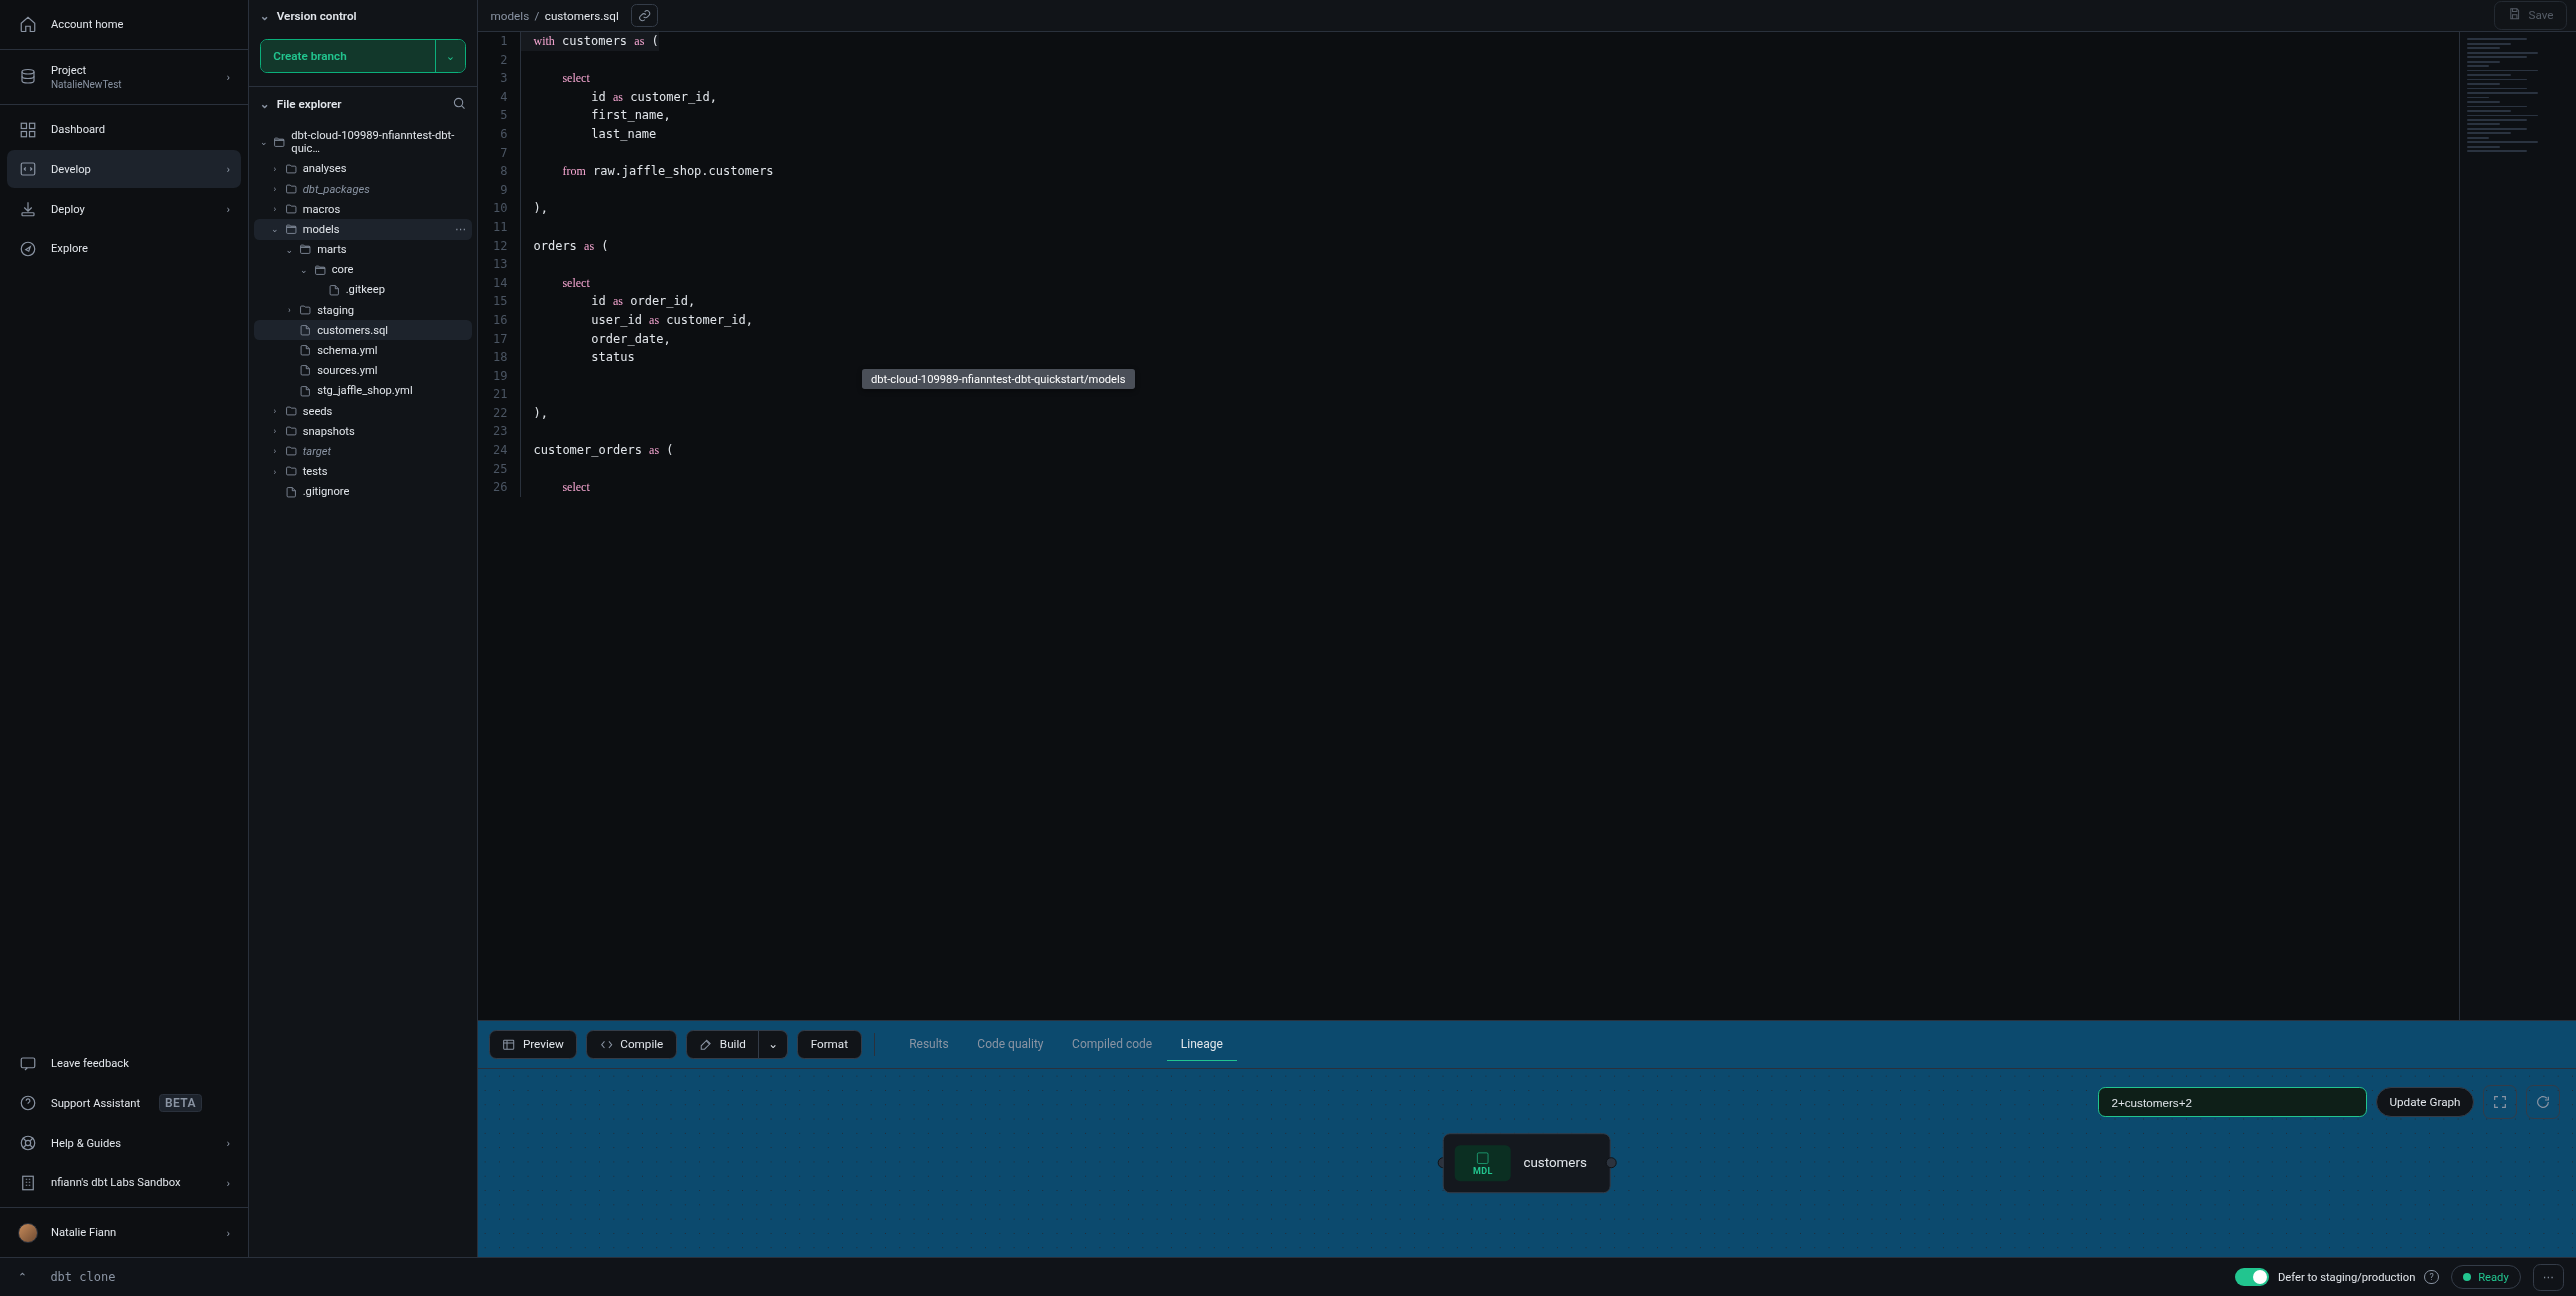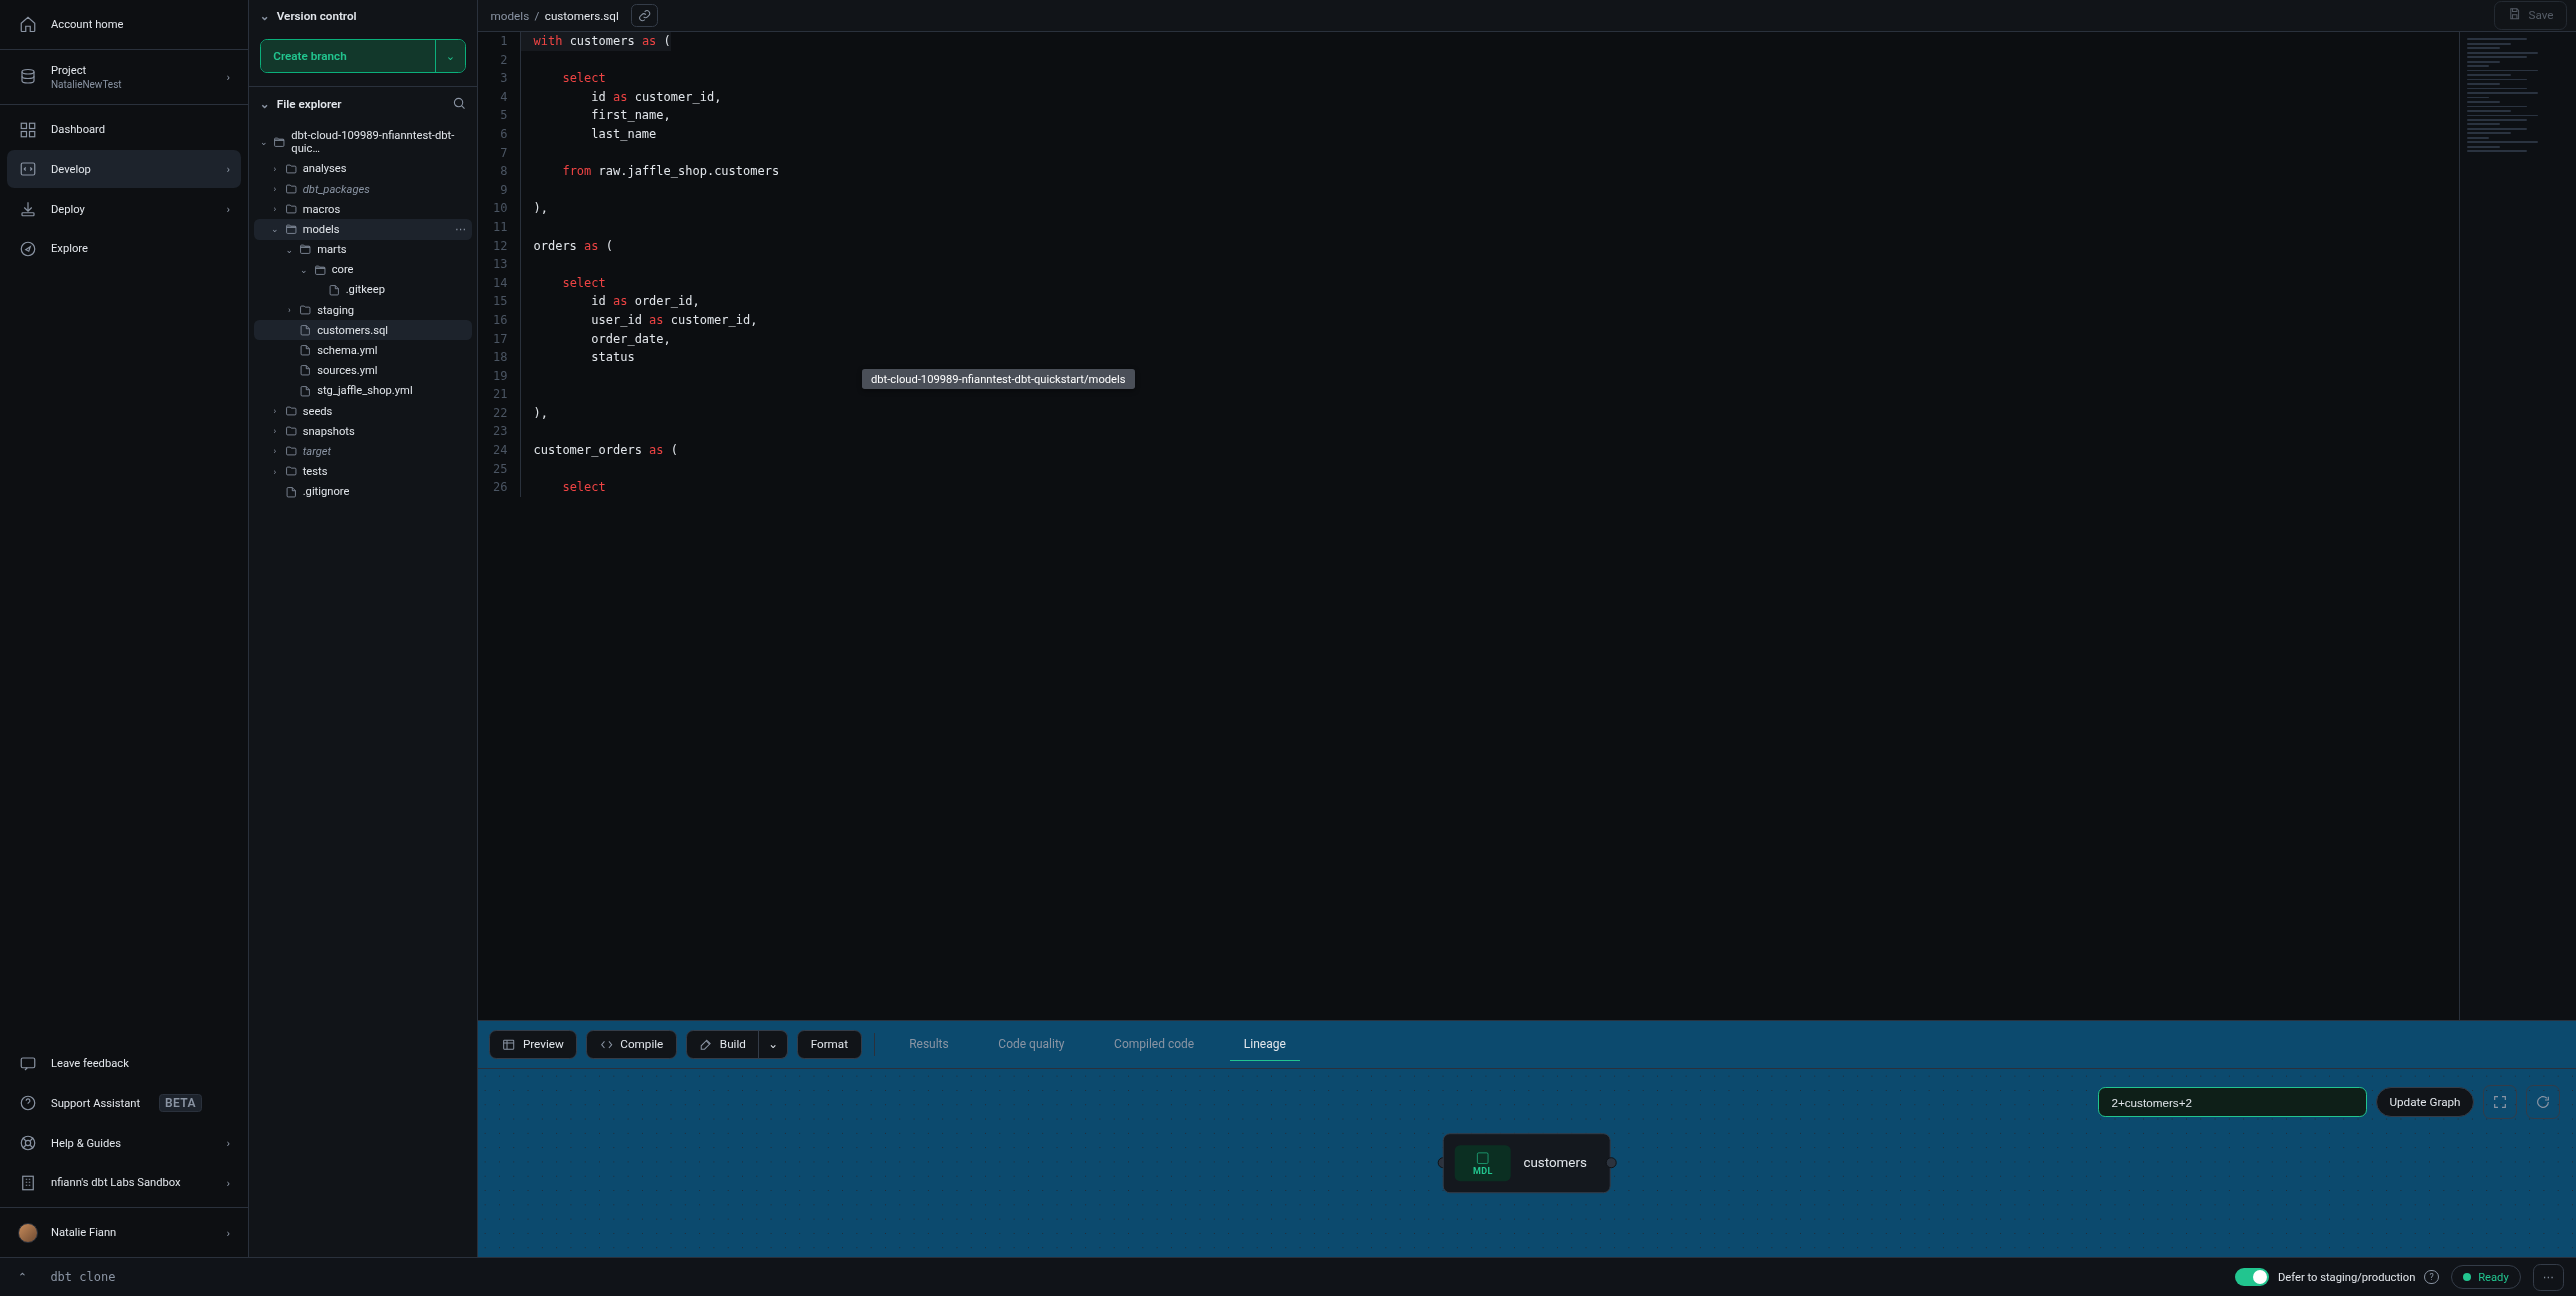--- a/index.html
+++ b/index.html
@@ -135,21 +135,21 @@
   .tab-action { margin-left:3.6px; width:27px; height:23px; border:0.9px solid var(--border2); border-radius:5.4px; display:flex; align-items:center; justify-content:center; color:var(--muted);}
   .tabs-bar .right { margin-left:auto; }
   .save-btn { border:0.9px solid var(--border2); color:var(--muted); padding:5.4px 12.5px; border-radius:7.2px; display:flex; gap:7.2px; align-items:center; font-size:11.7px;}
 
   .editor-area { flex:1; display:flex; min-height:0; position:relative; }
   .code-scroll { flex:1; overflow:auto; font-family:ui-monospace,SFMono-Regular,Consolas,monospace; font-size:12px; line-height:1.55;}
   .code-line { display:flex; }
   .gutter { width:43px; text-align:right; color:#4b5563; padding-right:12.5px; user-select:none; border-right:0.9px solid var(--border); background:#0c0e11;}
   .code { padding-left:12.5px; white-space:pre; }
   .code.hl { background:rgba(120,130,150,.10); }
-  .k { color:#ef4444; }
+  .k { color:#f9a8d4;font-family:Liberation Serif, serif; }
   .minimap {
     width:117px; background:#0d1014; border-left:0.9px solid var(--border);
     padding:3.6px; overflow:hidden;
   }
   .minimap .bar { height:1.8px; margin:2.7px 3.6px; background:#2a3340; border-radius:0.9px; }
   .minimap .bar.s1{width:40%} .bar.s2{width:55%} .bar.s3{width:30%} .bar.s4{width:65%} .bar.s5{width:20%}
 
   
   .tooltip {
     position:absolute; top:337px; left:384px;
@@ -169,21 +169,21 @@
     padding:7.2px 10.8px; border-bottom:0.9px solid var(--border);
   }
   .tb-btn { border:0.9px solid var(--border2); background:var(--bg1); color:var(--text);
     padding:6.3px 12.5px; border-radius:7.2px; display:flex; gap:7.2px; align-items:center; font-size:11.7px; cursor:pointer;}
   .tb-btn .ic{width:13.4px;height:13.4px;display:flex;}
   .tb-btn .ic svg{width:13.4px;height:13.4px;stroke:var(--muted);fill:none;stroke-width:1.8;}
   .tb-split{display:flex;}
   .tb-split .tb-btn:first-child{border-top-right-radius:0;border-bottom-right-radius:0;}
   .tb-split .tb-btn:last-child{border-top-left-radius:0;border-bottom-left-radius:0;border-left:0;padding:6.3px 9px;}
   .vdiv{width:0.9px;height:23px;background:var(--border);margin:0 3.6px;}
-  .rtabs{display:flex;gap:21px;margin-left:7.2px;}
+  .rtabs{display:flex;gap:0;margin-left:7.2px;}
   .rtab{padding:9px 14.3px;color:var(--muted);cursor:pointer;border-bottom:1.8px solid transparent;font-size:12px;}
   .rtab.active{color:var(--text);border-bottom-color:var(--accent);}
   .lineage-body {
     flex:1; min-height:188px; padding:21.5px; position:relative; overflow:hidden;
     background-image: radial-gradient(#232932 0.9px, transparent 0.9px);
     background-size:14.3px 14.3px;
   }
   .lineage-center { position:absolute; left:50%; top:50%; transform:translate(-50%,-50%); display:flex; align-items:center; }
   .node {
     display:flex; align-items:center; gap:12.5px;

